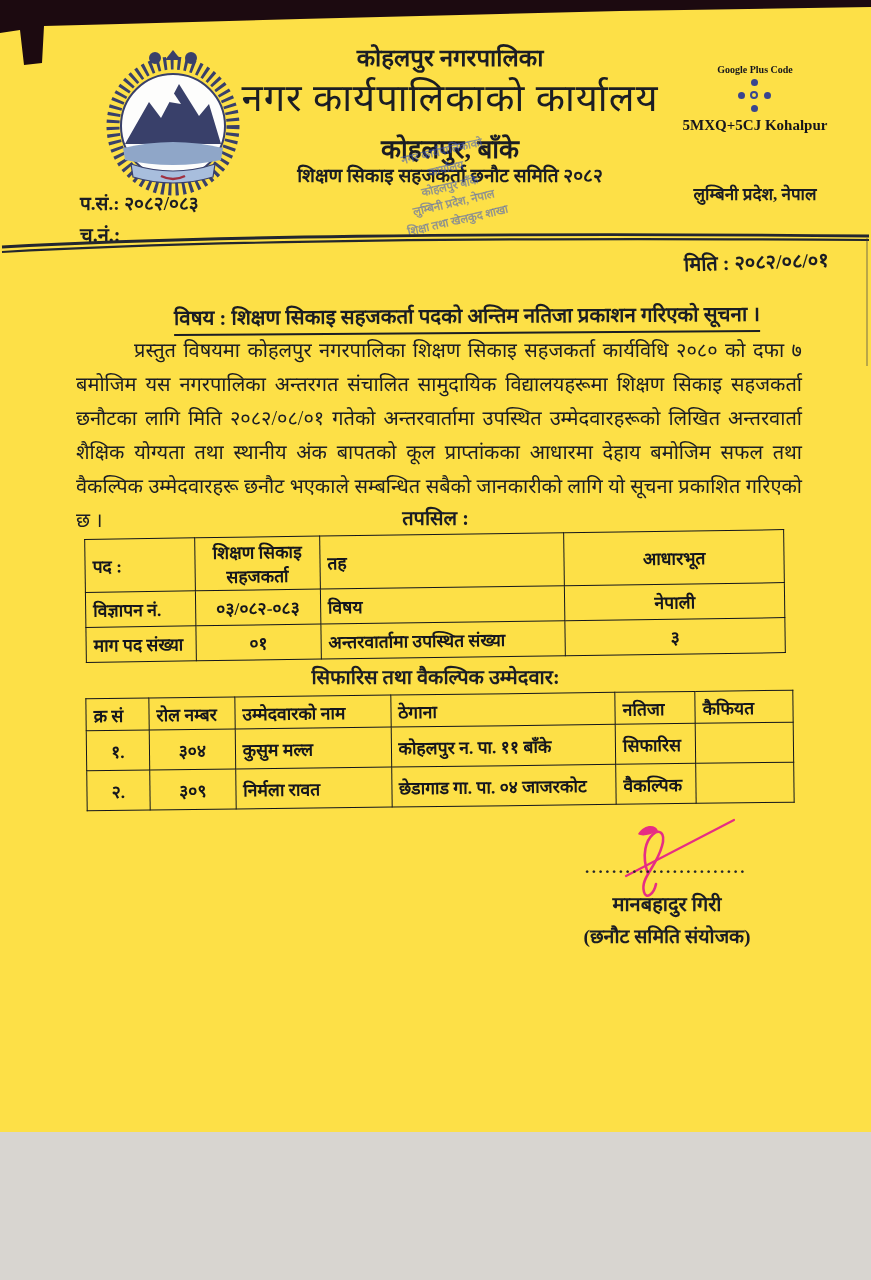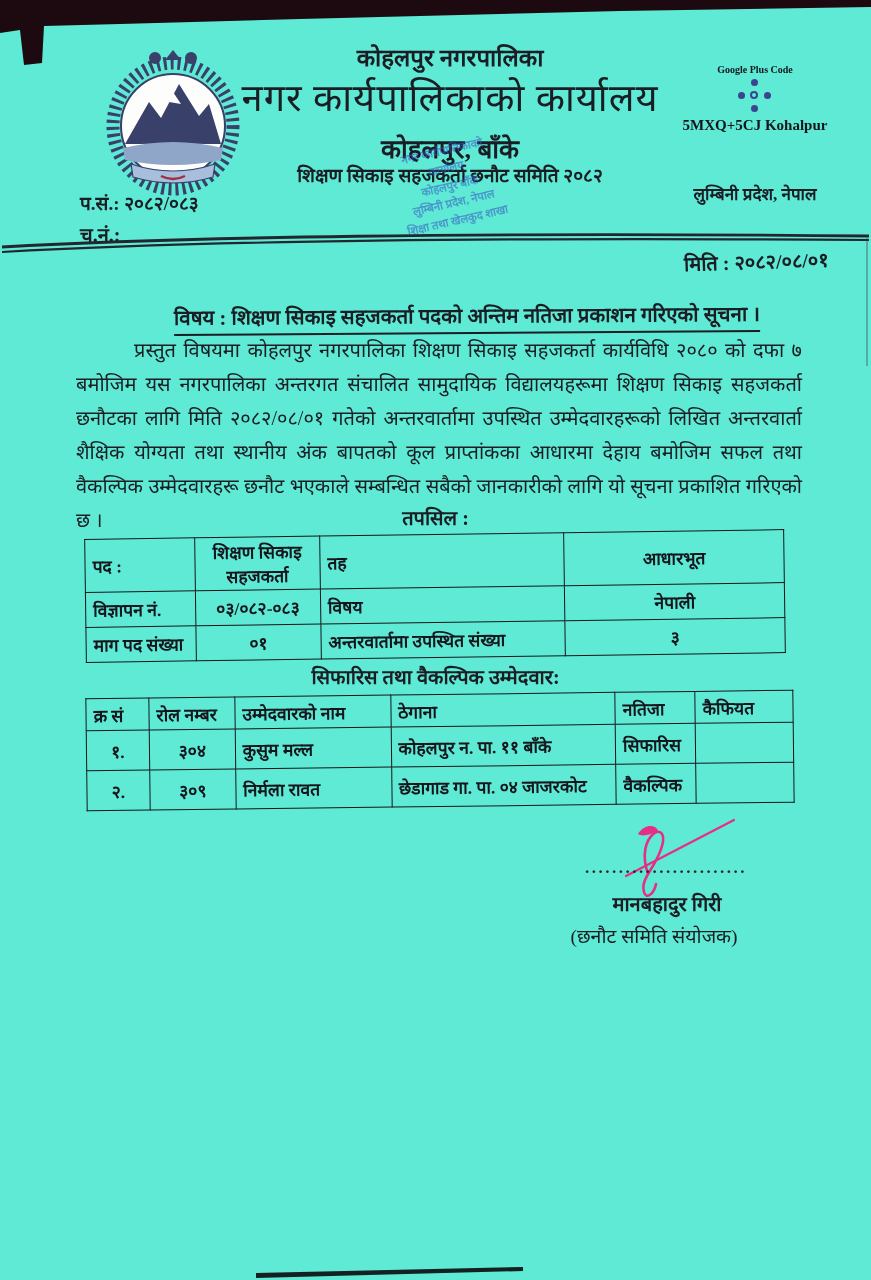--- a/index.html
+++ b/index.html
@@ -1,21 +1,21 @@
 <!DOCTYPE html>
 <html><head>
 <meta charset="utf-8">
 <style>
   * { box-sizing: border-box; }
   html,body { margin:0; padding:0; background:#d8d5d0; }
   .page {
     position: relative;
-    width: 871px; height: 1280px;
+    width: 871px; height: 1132px;
     margin: 0 auto;
-    background: #5eead4;
+    background: #fde047;
     overflow: hidden;
     font-family: "Liberation Serif", "DejaVu Serif", serif;
     color: #1b1d24;
   }
   .abs { position: absolute; }
 
   
   .hdr-center { left:30px; width:840px; text-align:center; }
   .municipality { top:40px; font-size:24px; font-weight:700; }
   .office-name  { top:70px; font-size:38px; font-weight:400; letter-spacing:1px; }
@@ -84,22 +84,22 @@
   .cand-table td { height:40px; }
   .cand-table td.c { text-align:center; }
   .cc0 { width:63px; } .cc1 { width:86px; } .cc2 { width:156px; }
   .cc3 { width:225px; } .cc4 { width:80px; } .cc5 { width:98px; }
 
   .sig-ink   { left:596px; top:814px; }
   .sig-dots  { left:566px; top:858px; width:200px; text-align:center;
                font-size:17px; font-weight:700; letter-spacing:2.5px; color:#23252c; }
   .sig-name  { left:547px; top:890px; width:240px; text-align:center;
                font-size:20px; font-weight:700; }
-  .sig-role  { left:524px; top:922px; width:260px; text-align:center;
-               font-size:19.5px; font-weight:400; }
+  .sig-role  { left:537px; top:922px; width:260px; text-align:center;
+               font-size:19.5px; font-weight:700; }
 
   .edge-right { right:3px; top:238px; width:2px; height:128px;
                 background: rgba(60,60,72,0.35); }
 </style>
 </head>
 <body>
 
 <div class="page">
 
   <svg class="abs" style="left:0; top:0;" width="871" height="70" viewBox="0 0 871 70">

